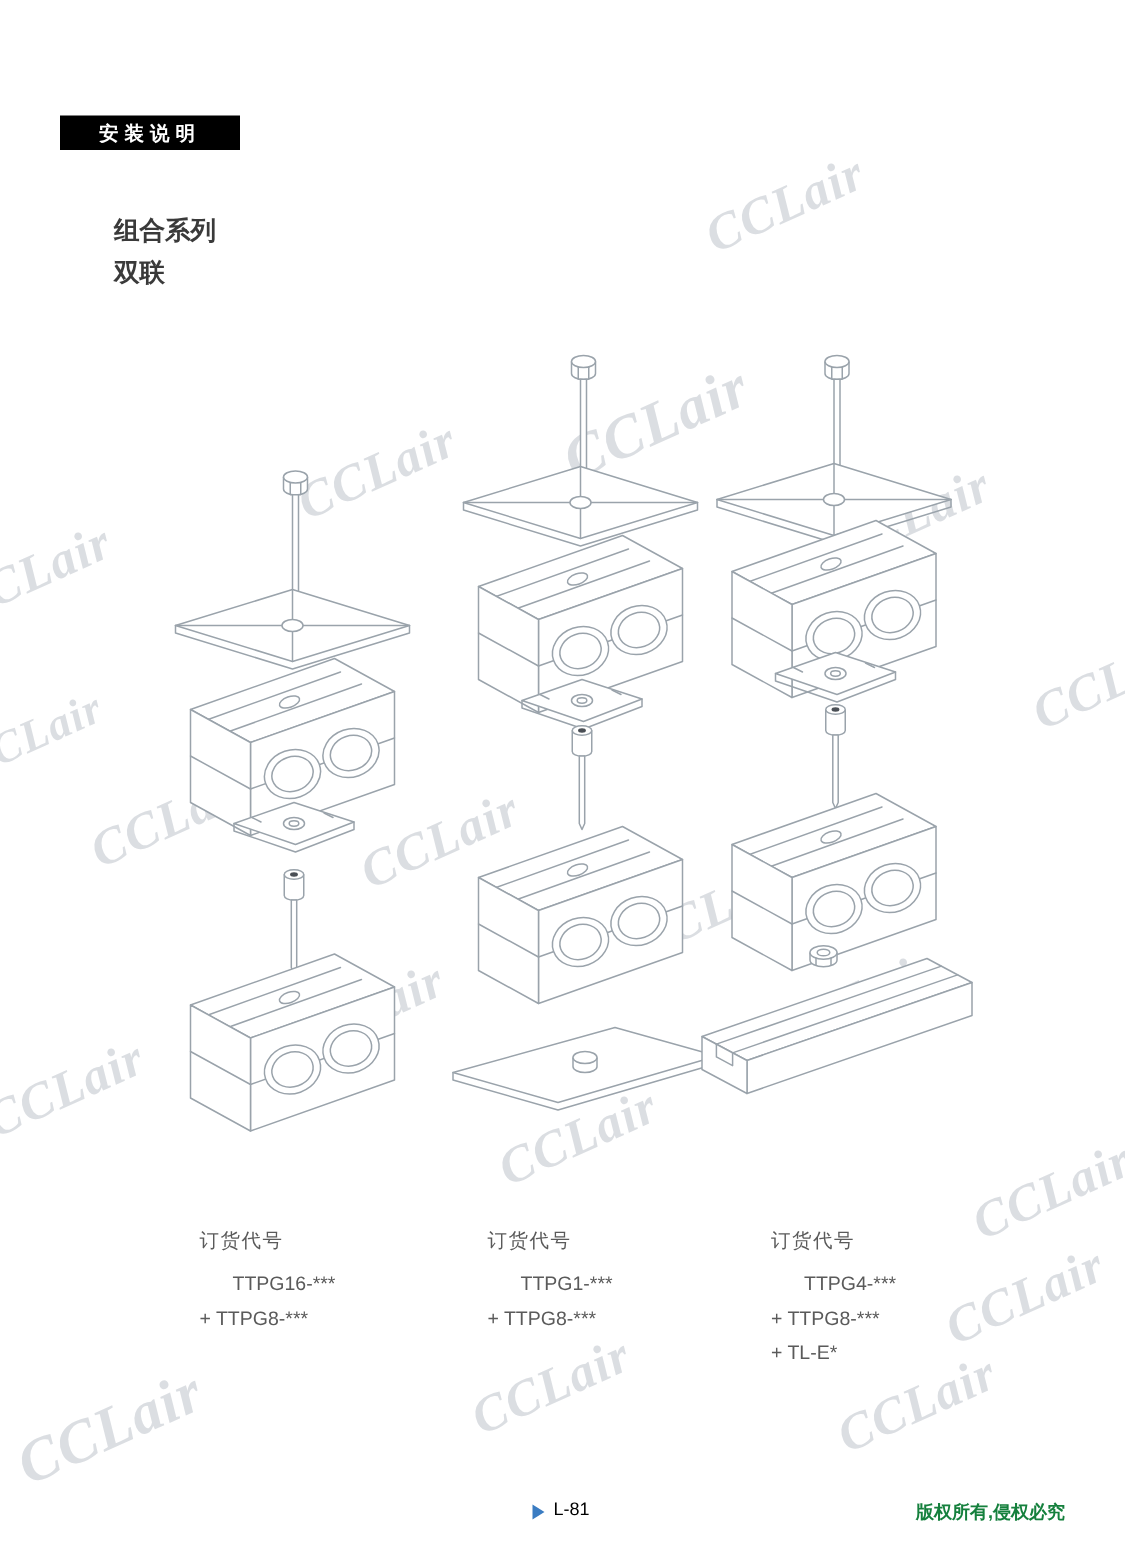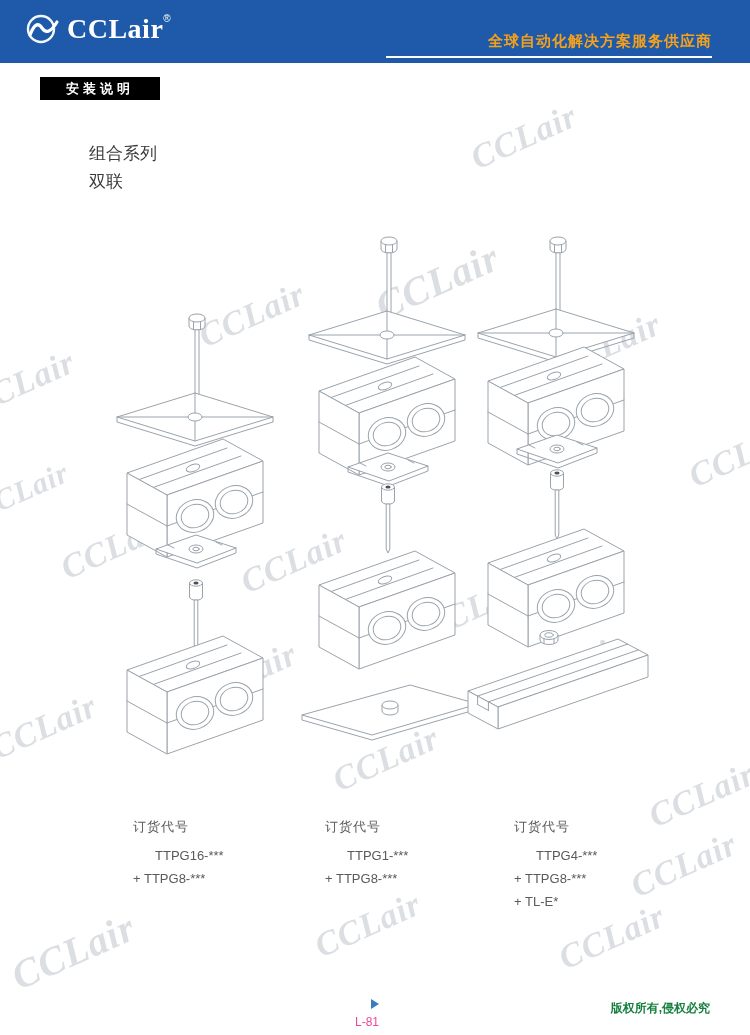--- a/index.html
+++ b/index.html
@@ -14,60 +14,49 @@
   .logo-text{color:#fff;font-size:28px;font-weight:bold;letter-spacing:.5px;font-family:"Liberation Serif",serif;}
   .logo-reg{color:#fff;font-size:10px;vertical-align:super;position:relative;top:-10px;}
   .tagline{position:absolute;right:38px;top:32px;color:#f7a11a;font-size:15px;font-weight:bold;letter-spacing:1px;}
   .tagline-rule{position:absolute;right:38px;top:56px;width:326px;height:2px;background:#fff;}
   
   .section-badge{
     position:absolute;left:40px;top:77px;width:120px;height:23px;line-height:23px;
     background:#000000;color:#fff;font-size:13px;font-weight:bold;text-align:center;letter-spacing:4px;z-index:4;
   }
   
-  .titles{position:absolute;left:89px;top:140px;z-index:4;}
+  .titles{position:absolute;left:76px;top:140px;z-index:4;font-weight:bold;}
   .titles div{font-size:17px;color:#3a3a3a;line-height:28px;}
   
   .wm{
     position:absolute;z-index:1;font-family:"Liberation Serif",serif;
     font-weight:bold;font-style:italic;color:rgba(135,145,158,0.30);
     transform:rotate(-24deg);letter-spacing:1px;white-space:nowrap;font-size:34px;
   }
   
   .drawings{position:absolute;left:0;top:225px;z-index:2;}
   .face{fill:#fff;stroke:#9aa3ab;stroke-width:1;stroke-linejoin:round;}
   .ln{fill:none;stroke:#9aa3ab;stroke-width:1;stroke-linejoin:round;stroke-linecap:round;}
   .hole{fill:#fff;stroke:#9aa3ab;stroke-width:1;}
   .dark{fill:#4a4f55;stroke:none;}
   
   .order-block{position:absolute;top:818px;z-index:4;font-size:13px;color:#5a5a5a;}
   .order-label{margin-bottom:8px;letter-spacing:1px;}
   .code{line-height:23px;padding-left:0;}
   .code.indent{padding-left:22px;}
   
-  .page-num{position:absolute;left:355px;top:999px;display:flex;align-items:flex-end;gap:6px;font-size:12px;color:#ec4899;z-index:4;flex-direction:column;}
+  .page-num{position:absolute;left:355px;top:999px;display:flex;align-items:flex-end;gap:6px;font-size:12px;color:#000000;z-index:4;}
   .tri{width:0;height:0;border-left:8px solid #3a7cc2;border-top:5px solid transparent;border-bottom:5px solid transparent;}
   .copyright{position:absolute;right:40px;top:1000px;font-size:12px;font-weight:bold;color:#15803d;z-index:4;}
 </style>
 </head>
 <body>
 
 <div class="page">
 
-  <div class="header">
-    <div class="logo">
-      <svg width="36" height="32" viewBox="0 0 36 32">
-        <circle cx="17" cy="16" r="13" stroke="#fff" stroke-width="2.4" fill="none" opacity="0.95"></circle>
-        <path d="M6 22 Q12 6 18 15 T33 9" stroke="#fff" stroke-width="3.2" fill="none" stroke-linecap="round"></path>
-      </svg>
-      <span><span class="logo-text">CCLair</span><span class="logo-reg">®</span></span>
-    </div>
-    <div class="tagline">全球自动化解决方案服务供应商</div>
-    <div class="tagline-rule"></div>
-  </div>
 
   <div class="section-badge">安装说明</div>
 
   <div class="titles">
     <div>组合系列</div>
     <div>双联</div>
   </div>
 
   <span class="wm" style="left:468px;top:118px;">CCLair</span>
   <span class="wm" style="left:372px;top:258px;font-size:40px;">CCLair</span>

